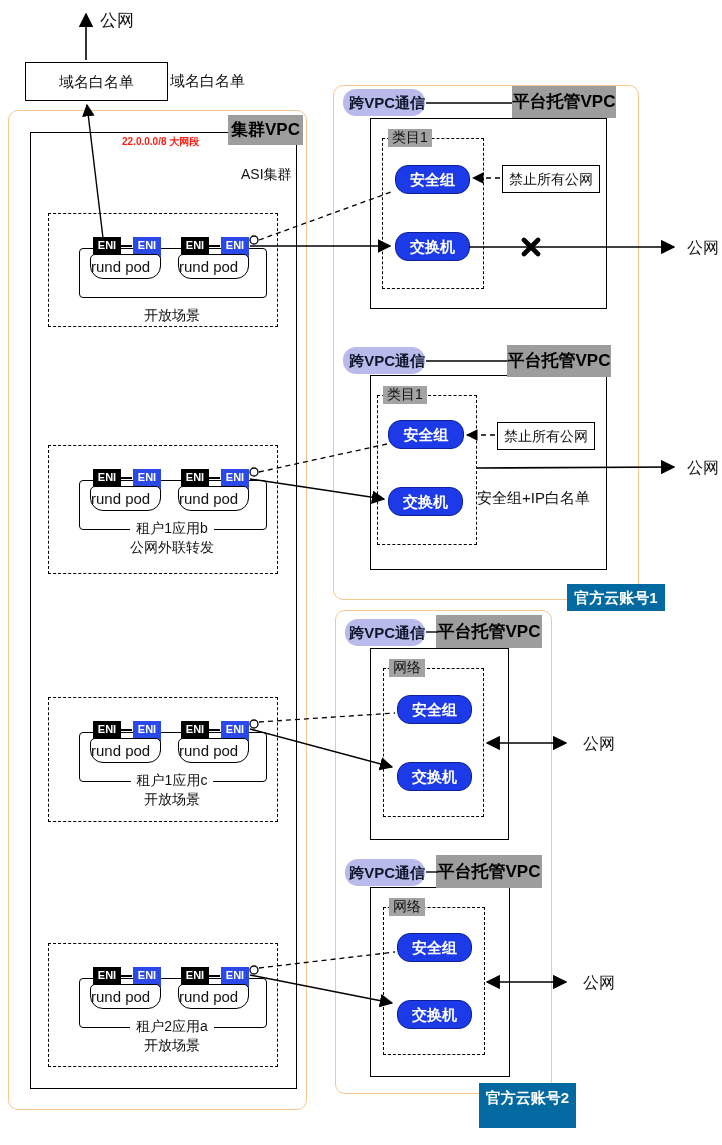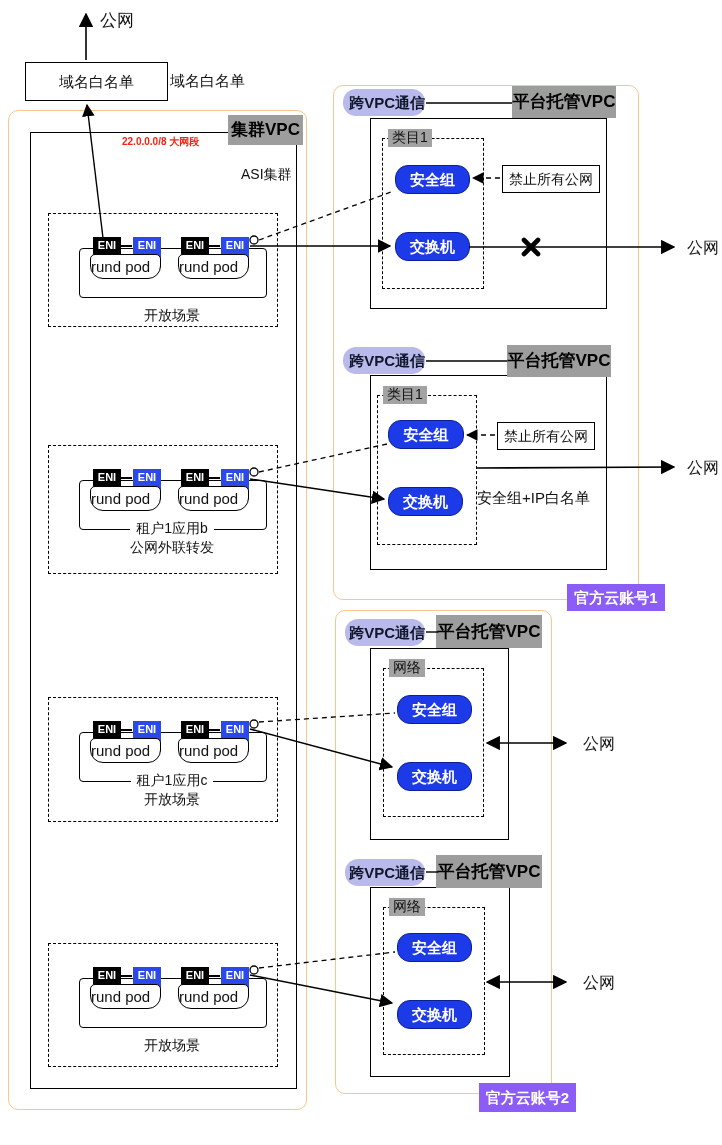--- a/index.html
+++ b/index.html
@@ -4,21 +4,21 @@
 <style>
   html,body{margin:0;padding:0;background:#fff;}
   body{font-family:"Liberation Sans","DejaVu Sans",sans-serif;color:#111;}
   .canvas{position:relative;width:722px;height:1145px;background:#fff;overflow:hidden;}
   .txt{position:absolute;font-size:14px;white-space:nowrap;}
   .pubnet{position:absolute;font-size:17px;white-space:nowrap;}
   .fwdbox{position:absolute;border:1.5px solid #000;background:#fff;text-align:center;font-size:15px;}
   .octr{position:absolute;border:1px solid #f8c68f;border-radius:10px;background:transparent;}
   .ibox{position:absolute;border:1.4px solid #000;background:transparent;}
   .gbadge{position:absolute;background:#9d9d9d;color:#000000;font-weight:bold;text-align:center;}
-  .obadge{position:absolute;background:#8b5cf6;color:#fff;font-weight:bold;font-size:15px;text-align:center;white-space:nowrap;}
+  .obadge{position:absolute;background:#0369a1;color:#fff;font-weight:bold;font-size:15px;text-align:center;white-space:nowrap;}
   .cross{position:absolute;background:#b9b9ec;color:#0f172a;font-weight:bold;font-size:15px;text-align:right;white-space:nowrap;border-radius:13px;}
   .pill{position:absolute;background:#1d3ae8;border:1px solid #0c1f96;border-radius:13px;color:#fff;
         font-weight:bold;font-size:15px;text-align:center;line-height:27px;}
   .zone{position:absolute;border:1.4px dashed #000;}
   .zlabel{position:absolute;top:-10px;left:5px;background:#a3a3a3;padding:0 4px;font-size:14px;white-space:nowrap;}
   .banbox{position:absolute;border:1.4px solid #000;background:#fff;font-size:14px;text-align:center;white-space:nowrap;}
   .group{position:absolute;left:48px;width:228px;border:1.2px dashed #000;}
   .appbox{position:absolute;left:30px;top:34px;width:186px;height:48px;border:1.3px solid #000;border-radius:4px;}
   .pod{position:absolute;top:23px;width:72px;height:43px;}
   .eni{position:absolute;top:0;width:28px;height:31px;color:#fff;font-size:11px;font-weight:bold;
@@ -109,20 +109,21 @@
         <span class="eni-link"></span>
         <span class="eni el">ENI</span>
       <span class="pbody">rund pod</span>
     </div>
     <div class="pod" style="left:129px;">
       <span class="eni eb">ENI</span>
         <span class="eni-link"></span>
         <span class="eni el">ENI</span>
       <span class="pbody">rund pod</span>
     </div>
+    <div class="applabel"><span>租户2应用a</span></div>
     <div class="scenelabel">开放场景</div>
   </div>
 
   <div class="octr" style="left:333px;top:85px;width:304px;height:513px;"></div>
   <div class="octr" style="left:335px;top:610px;width:215px;height:482px;"></div>
 
   <div class="ibox" style="left:370px;top:118px;width:235px;height:189px;"></div>
   <div class="cross" style="left:343px;top:89px;width:82px;height:27px;line-height:27px;">跨VPC通信</div>
   <div class="gbadge" style="left:512px;top:86px;width:104px;height:32px;font-size:17px;line-height:32px;">平台托管VPC</div>
   <div class="zone" style="left:382px;top:138px;width:100px;height:149px;">
@@ -160,21 +161,21 @@
   <div class="ibox" style="left:370px;top:887px;width:138px;height:188px;"></div>
   <div class="cross" style="left:345px;top:859px;width:80px;height:27px;line-height:27px;">跨VPC通信</div>
   <div class="gbadge" style="left:436px;top:855px;width:106px;height:33px;font-size:17px;line-height:33px;">平台托管VPC</div>
   <div class="zone" style="left:383px;top:907px;width:100px;height:146px;">
     <span class="zlabel">网络</span>
   </div>
   <div class="pill" style="left:397px;top:933px;width:73px;height:27px;">安全组</div>
   <div class="pill" style="left:397px;top:1000px;width:73px;height:27px;">交换机</div>
   <div class="pubnet" style="left:583px;top:973px;font-size:16px;">公网</div>
 
-  <div class="obadge" style="left:479px;top:1083px;width:97px;height:29px;line-height:29px;">官方云账号2</div>
+  <div class="obadge" style="left:479px;top:1083px;width:97px;height:45px;line-height:29px;">官方云账号2</div>
 
   <svg class="wires" width="722" height="1145" viewBox="0 0 722 1145">
     <defs>
       <marker id="ah" viewBox="0 0 10 10" refX="9" refY="5" markerWidth="9" markerHeight="9" orient="auto-start-reverse">
         <path d="M0,0 L10,5 L0,10 z" fill="#000"></path>
       </marker>
     </defs>
 
     <path d="M86,60 L86,14" stroke="#000" stroke-width="1.6" fill="none" marker-end="url(#ah)"></path>
 

